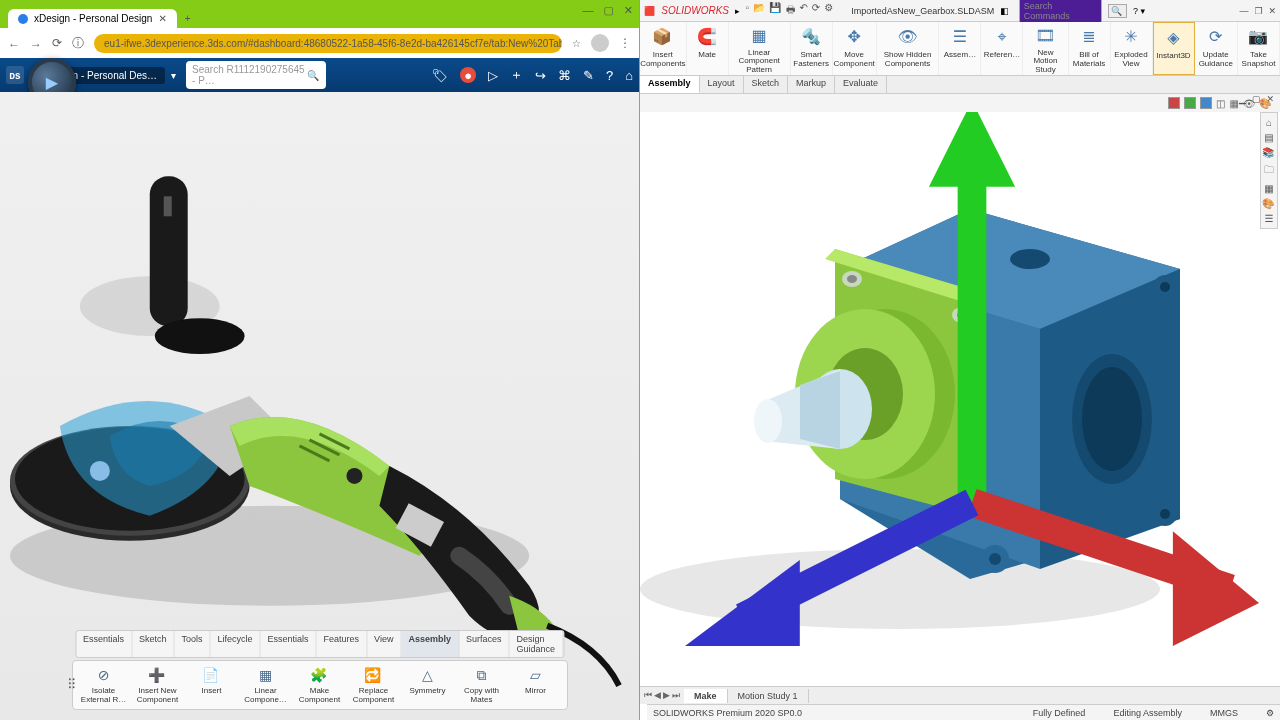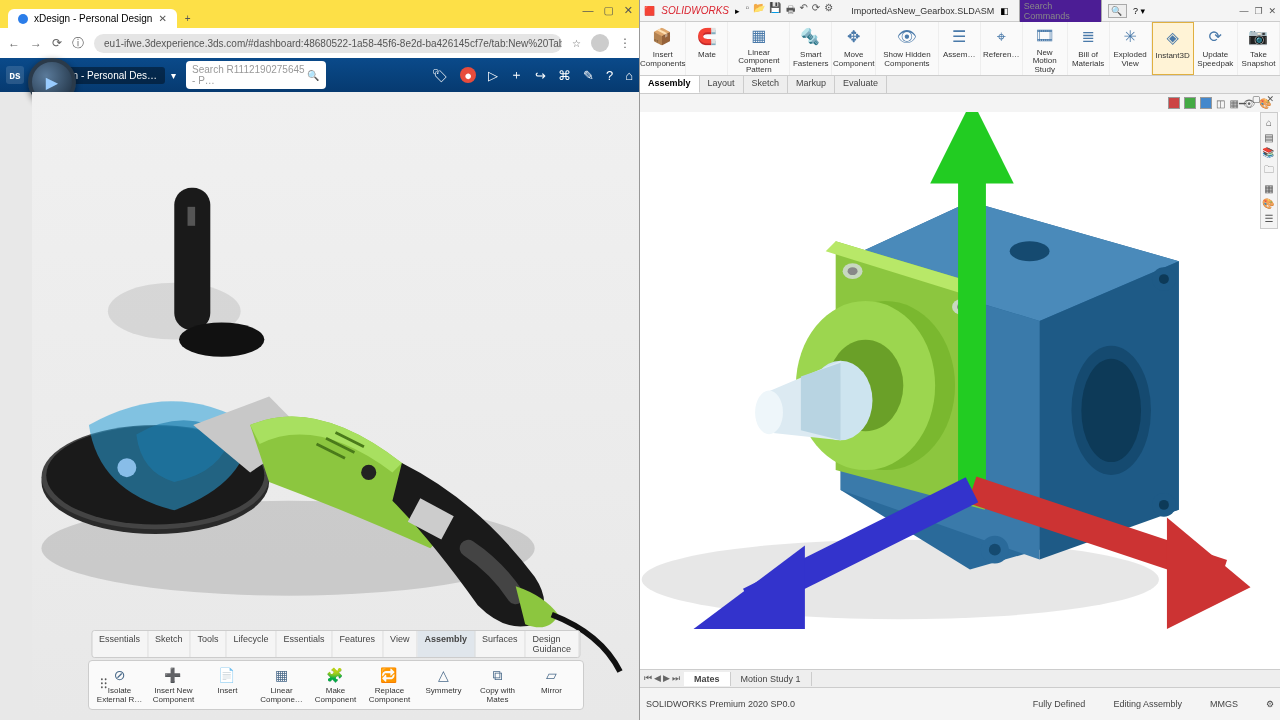--- a/index.html
+++ b/index.html
@@ -2,46 +2,46 @@
 <html><head>
 <meta charset="utf-8">
 <style>
 * { margin:0; padding:0; box-sizing:border-box; font-family:"Segoe UI",Arial,sans-serif; }
 body { width:1280px; height:720px; display:flex; background:#fff; overflow:hidden; }
 .pane { height:720px; position:relative; }
 .left { width:640px; border-right:1px solid #999; background:#e8e8e8; display:flex; flex-direction:column; }
 .right { width:640px; background:#fff; display:flex; flex-direction:column; }
 
 
-.chrome-tabs { height:28px; background:#fde047; display:flex; align-items:flex-end; padding-left:8px; font-size:10px; }
+.chrome-tabs { height:28px; background:#84cc16; display:flex; align-items:flex-end; padding-left:8px; font-size:10px; }
 .chrome-tab { background:#fff; border-radius:6px 6px 0 0; padding:4px 10px; display:flex; align-items:center; gap:6px; }
 .chrome-tab .fav { width:10px; height:10px; border-radius:50%; background:#2b7de9; }
 .chrome-tab .x { color:#555; }
 .chrome-newtab { padding:4px 8px; color:#555; }
 .chrome-addr { height:30px; background:#fff; display:flex; align-items:center; padding:0 8px; gap:10px; font-size:10px; color:#333; }
 .chrome-addr .nav-ico { color:#666; font-size:12px; }
-.chrome-addr .url { flex:1; background:#e5e5e5; border-radius:12px; padding:4px 10px; color:#555; white-space:nowrap; overflow:hidden; }
+.chrome-addr .url { flex:1; background:#eab308; border-radius:12px; padding:4px 10px; color:#555; white-space:nowrap; overflow:hidden; }
 .chrome-addr .star { color:#666; }
 .chrome-addr .avatar { width:18px; height:18px; border-radius:50%; background:#ccc; }
 .chrome-win { position:absolute; top:4px; right:6px; font-size:11px; color:#555; display:flex; gap:10px; }
 
 
 .xd-bar { height:34px; background:linear-gradient(#0a4a8a,#063a70); display:flex; align-items:center; padding:0 6px; gap:10px; color:#fff; font-size:10px; }
 .xd-logo { width:18px; height:18px; background:#fff2; border-radius:3px; display:flex; align-items:center; justify-content:center; font-weight:bold; }
 .xd-title { display:flex; align-items:center; gap:6px; }
 .xd-title .pill { background:#0006; padding:3px 8px; border-radius:3px; }
 .xd-search { background:#fff; border-radius:4px; padding:3px 6px; color:#999; width:140px; display:flex; justify-content:space-between; align-items:center; }
 .xd-search .mag { color:#666; }
 .xd-icons { display:flex; gap:12px; margin-left:auto; align-items:center; }
 .xd-icons span { font-size:13px; }
 .xd-badge { background:#e74c3c; border-radius:50%; width:16px; height:16px; font-size:8px; display:flex; align-items:center; justify-content:center; }
 .compass { position:absolute; top:58px; left:28px; width:48px; height:48px; border-radius:50%; background:radial-gradient(circle at 35% 35%, #5a7a9a, #1a2a3a); border:4px solid #2a3a4a; display:flex; align-items:center; justify-content:center; color:#9cf; font-size:16px; box-shadow:0 2px 6px #0007; }
 
 
-.xd-view { flex:1; background:linear-gradient(#f0f0f0,#e8e8e8); position:relative; overflow:hidden;margin-left:32px; }
+.xd-view { flex:1; background:linear-gradient(#f0f0f0,#e8e8e8); position:relative; overflow:hidden; }
 .xd-view svg { width:100%; height:100%; }
 
 
 .xd-bottabs { position:absolute; bottom:62px; left:50%; transform:translateX(-50%); display:flex; background:#f5f5f5; border:1px solid #ccc; border-radius:3px; font-size:9px; }
 .xd-bottabs span { padding:3px 7px; border-right:1px solid #ddd; color:#444; }
 .xd-bottabs span.active { background:#e0e6ec; font-weight:bold; }
 
 .xd-tools { position:absolute; bottom:10px; left:50%; transform:translateX(-50%); display:flex; background:#fafafa; border:1px solid #ccc; border-radius:4px; padding:4px 6px; gap:4px; font-size:8px; }
 .xd-tool { display:flex; flex-direction:column; align-items:center; width:50px; gap:2px; color:#333; text-align:center; line-height:1.1; }
 .xd-tool .ico { width:20px; height:20px; display:flex; align-items:center; justify-content:center; font-size:14px; color:#4a6a8a; }
@@ -64,21 +64,21 @@
 .sw-tabs span.active { background:#fff; border-bottom:1px solid #fff; font-weight:bold; color:#000; }
 .sw-smalltb { height:18px; background:#f4f4f4; display:flex; justify-content:flex-end; align-items:center; gap:4px; padding-right:8px; font-size:10px; color:#666; }
 .sw-smalltb .chip{ width:12px; height:12px; border:1px solid #999; }
 .sw-view { flex:1; background:#fff; position:relative; overflow:hidden; }
 .sw-view svg { width:100%; height:100%; }
 .sw-triad { position:absolute; left:12px; bottom:40px; width:36px; height:36px; }
 .sw-bottabs { height:18px; background:#eee; display:flex; font-size:9px; border-top:1px solid #ccc; align-items:center; }
 .sw-bottabs .btab { padding:2px 10px; border-right:1px solid #ccc; color:#444; }
 .sw-bottabs .btab.active { background:#fff; font-weight:bold; }
 .sw-bottabs .arrows { padding:2px 4px; color:#666; display:flex; gap:2px; }
-.sw-status { height:33px; background:#f4f4f4; border-top:1px solid #ccc; display:flex; align-items:center; font-size:9px; color:#444; padding:0 6px; justify-content:space-between; }
+.sw-status { height:16px; background:#f4f4f4; border-top:1px solid #ccc; display:flex; align-items:center; font-size:9px; color:#444; padding:0 6px; justify-content:space-between;margin-left:7px; }
 .sw-status .rgrp { display:flex; gap:28px;align-items:center; }
 .sw-sidetb { position:absolute; right:2px; top:112px; width:18px; background:#f4f4f4; border:1px solid #ccc; display:flex; flex-direction:column; gap:4px; padding:4px 2px; font-size:10px; color:#555; align-items:center; }
 .sw-mdi { position:absolute; right:6px; top:94px; font-size:9px; color:#555; display:flex; gap:6px; }
 </style>
 </head>
 <body>
 
 <div class="pane left">
   <div class="chrome-win">
     <span>—</span>
@@ -288,21 +288,21 @@
       <div class="sw-rbtn">
         <div class="rico">✳</div>
         <div>Exploded View</div>
       </div>
       <div class="sw-rbtn active">
         <div class="rico">◈</div>
         <div>Instant3D</div>
       </div>
       <div class="sw-rbtn">
         <div class="rico">⟳</div>
-        <div>Update Speedpak</div>
+        <div>Update Guidance</div>
       </div>
       <div class="sw-rbtn">
         <div class="rico">📷</div>
         <div>Take Snapshot</div>
       </div>
     </div>
   <div class="sw-tabs" id="sw-tabs">
       <span class="active">Assembly</span>
       <span>Layout</span>
       <span>Sketch</span>
@@ -387,21 +387,21 @@
   </div>
 
   <div class="sw-bottabs">
     <div class="arrows">
       <span>⏮</span>
       <span>◀</span>
       <span>▶</span>
       <span>⏭</span>
     </div>
     <div id="sw-bottabs" style="display:flex">
-        <span class="btab active">Mates</span>
+        <span class="btab active">Make</span>
         <span class="btab">Motion Study 1</span>
       </div>
   </div>
   <div class="sw-status">
     <span>SOLIDWORKS Premium 2020 SP0.0</span>
     <div class="rgrp">
       <span>Fully Defined</span>
       <span>Editing Assembly</span>
       <span>MMGS</span>
       <span>⚙</span>

